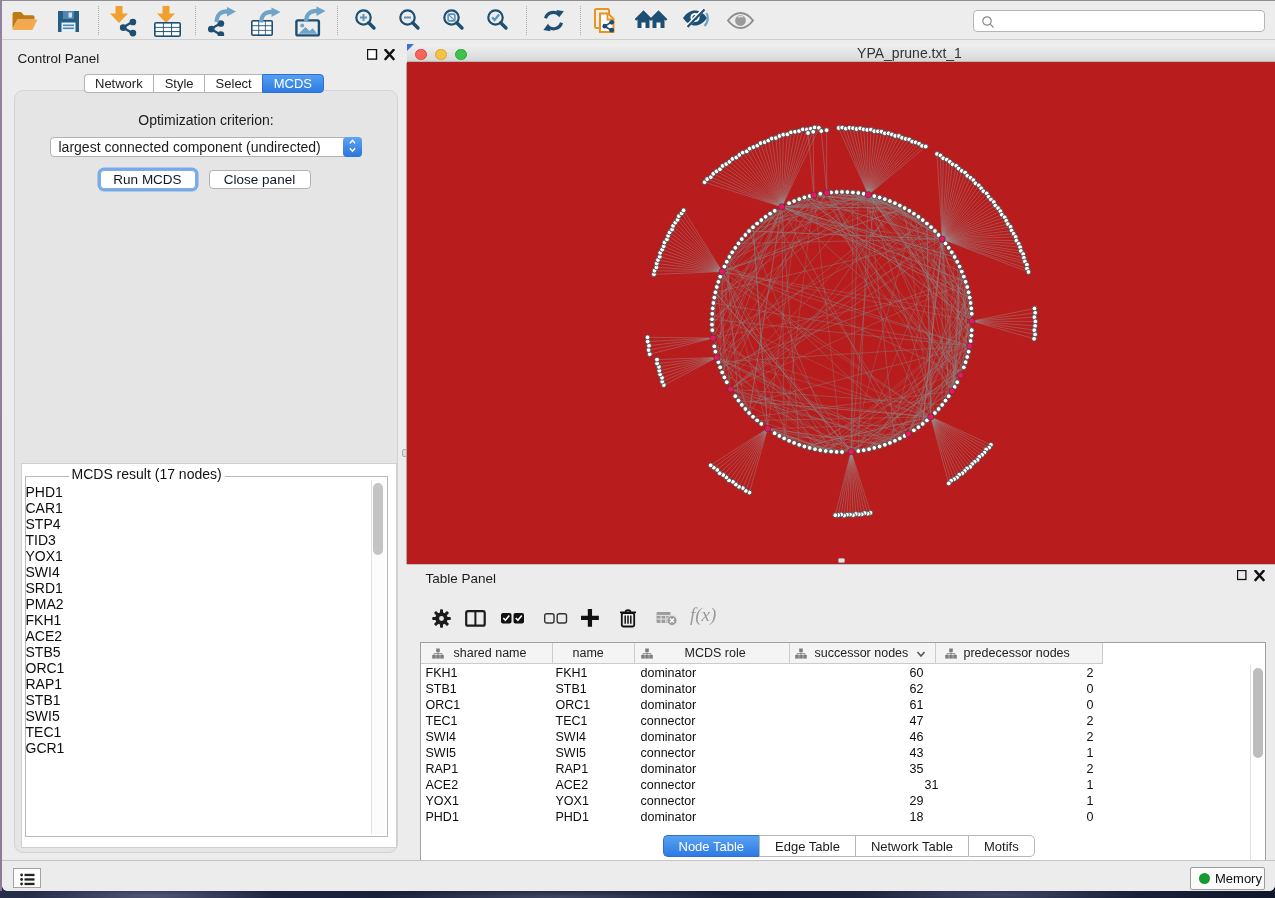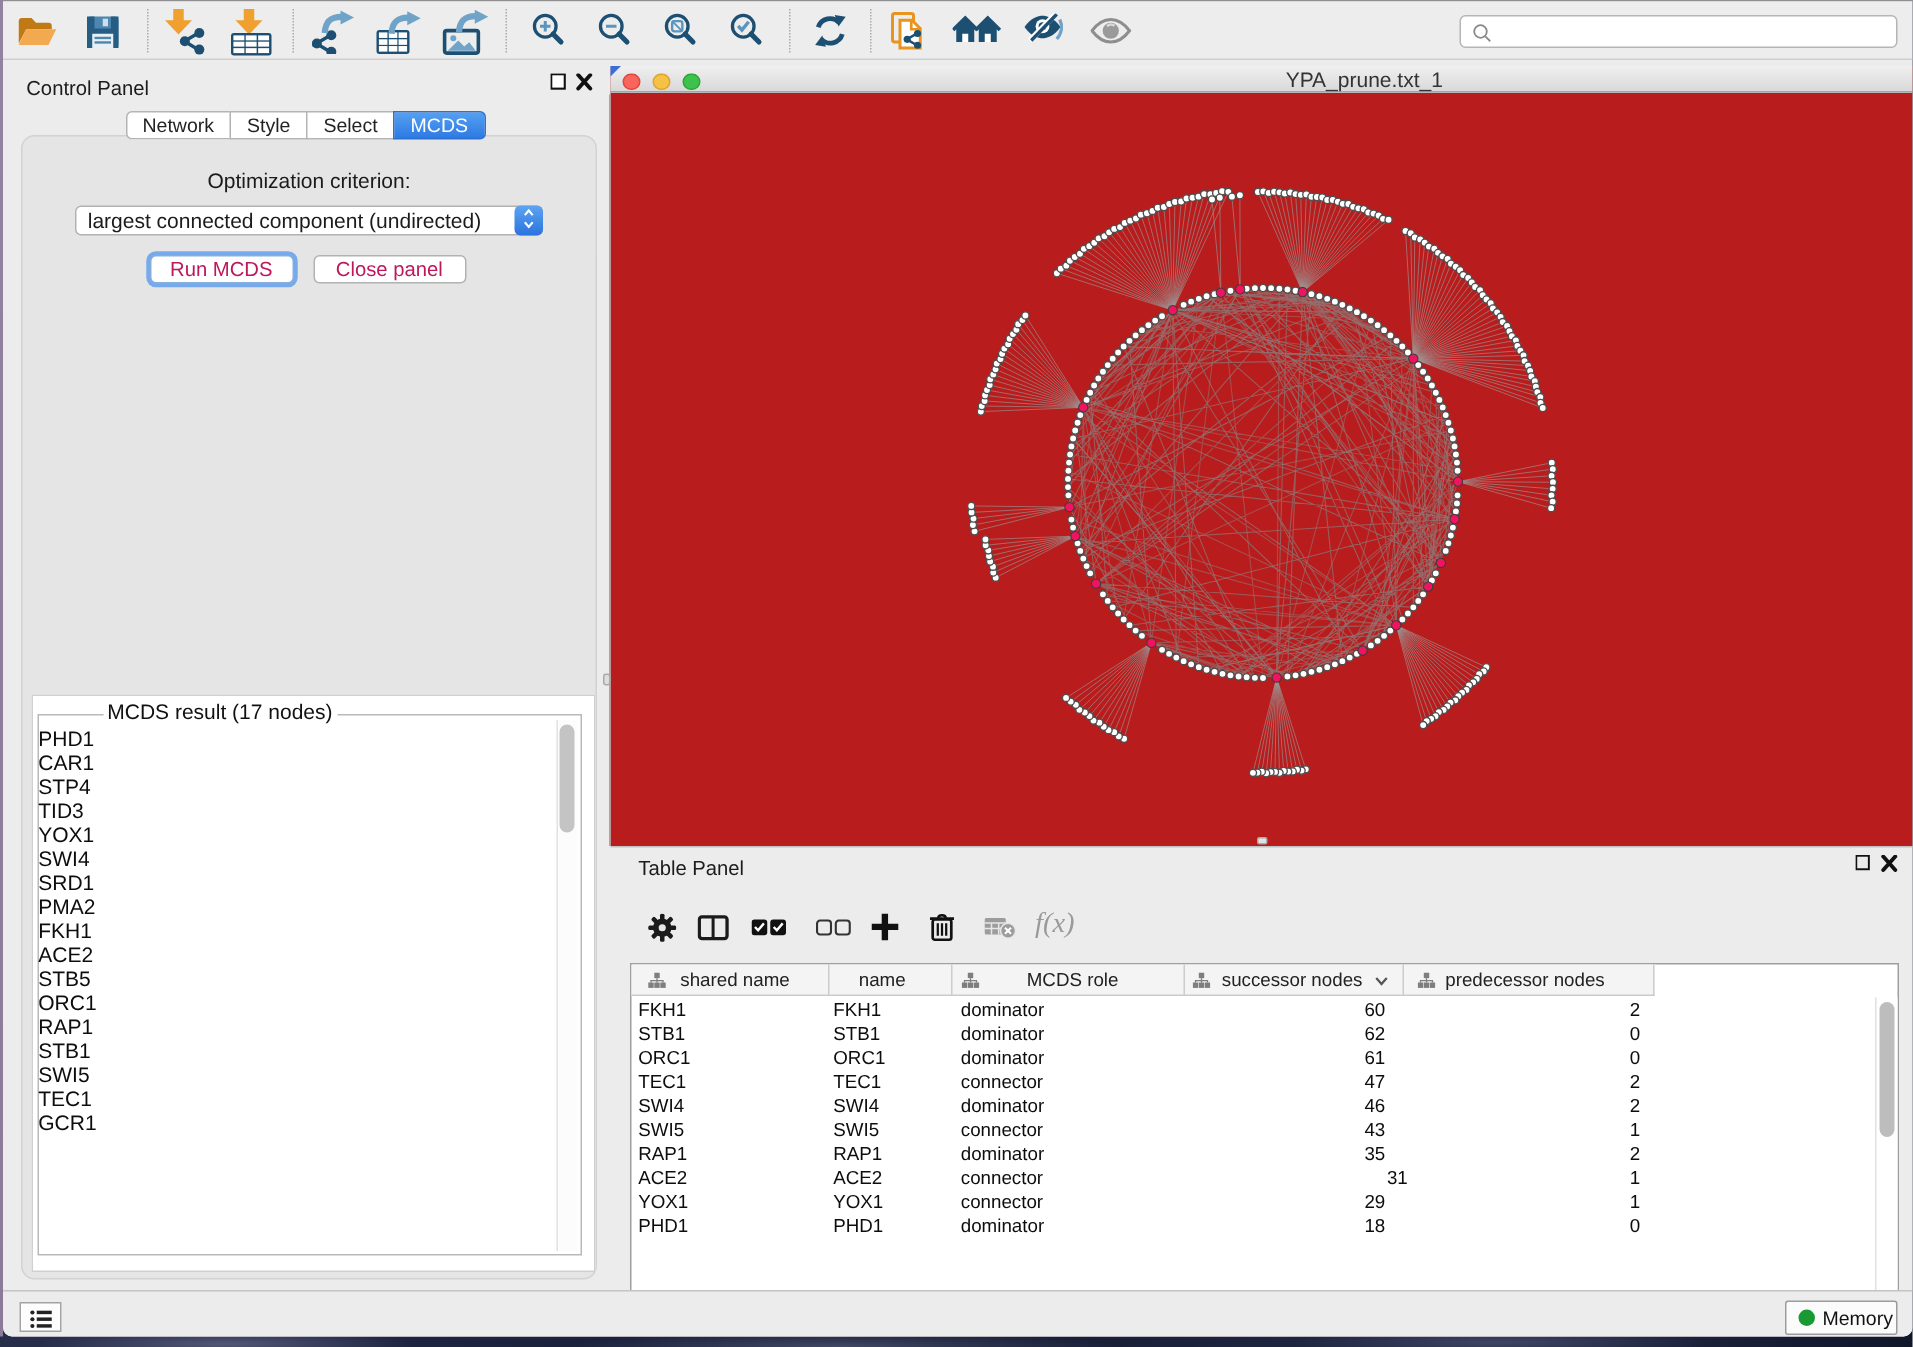--- a/index.html
+++ b/index.html
@@ -17,21 +17,21 @@
 #tabbox { position:absolute; left:9px; top:48px; width:384px; height:763px; background:#e5e5e5; border:1px solid #d2d2d2; border-radius:9px; }
 #tabs { position:absolute; left:79px; top:31.5px; height:19px; display:flex; z-index:5; }
 #tabs .tab { height:19px; line-height:18px; font-size:13px; color:#222; background:#fff; border:1px solid #b4b4b4; border-right:none; padding:0 10.5px; text-align:center; }
 #tabs .tab.first { border-radius:4px 0 0 4px; }
 #tabs .tab.last { border-radius:0 4px 4px 0; border-right:1px solid #2e6fd0; }
 #tabs .tab.active { background:linear-gradient(#55a0f1,#2d7ae4); color:#fff; border-color:#2e6fd0; }
 #optlabel { position:absolute; left:0; top:70px; width:403px; text-align:center; font-size:14px; color:#1b1b1b; }
 #combo { position:absolute; left:45px; top:95px; width:312px; height:20px; background:#fff; border:1px solid #b2b2b2; border-radius:4px; font-size:14px; color:#1b1b1b; line-height:19px; padding-left:8px; }
 #combo .stepper { position:absolute; right:-1px; top:-1px; width:19px; height:20px; border-radius:4px; background:linear-gradient(#5ea4f2,#2a73dd); }
 .chev { position:absolute; width:7px; height:7px; }
-button.mac { position:absolute; height:19px; background:#fff; border:1px solid #b2b2b2; border-radius:4px; font-family:"Liberation Sans",sans-serif; font-size:13.5px; color:#be185d; }
+button.mac { position:absolute; height:19px; background:#fff; border:1px solid #b2b2b2; border-radius:4px; font-family:"Liberation Sans",sans-serif; font-size:13.5px; color:#0f172a; }
 #runbtn { left:95px; top:128px; width:96px; box-shadow:0 0 0 2.5px rgba(100,160,235,0.85); border-color:#85aede; }
 #closebtn { left:204px; top:128px; width:102px; }
 #resultpanel { position:absolute; left:16px; top:421px; width:376px; height:385px; background:#fff; border:1px solid #d0d0d0; }
 #fieldset { position:absolute; left:3px; top:12px; width:363px; height:361px; border:1px solid #b9b9b9; }
 #legend { position:absolute; left:0px; top:-11px; background:#fff; padding:0 3px; font-size:14px; color:#111;margin-left:43px; }
 #mcdslist { position:absolute; left:0px; top:7px; width:343px; font-size:14px; color:#0d0d0d; line-height:16px; padding-left:0px; }
 #listsb { position:absolute; right:2px; top:3px; bottom:2px; width:14px; background:#fcfcfc; border-left:1px solid #e2e2e2; }
 #listsb .thumb { position:absolute; left:1.5px; top:3px; width:10px; height:72px; background:#c4c4c4; border-radius:5px; }
 
 #netwin { position:absolute; left:405px; top:43px; width:870px; height:520px; background:#b91c1c; }
@@ -807,20 +807,26 @@
             <div class="c" style="left:135px">PHD1</div>
             <div class="c" style="left:220px">dominator</div>
             <div class="c" style="left:369px;width:134px;text-align:right">18</div>
             <div class="c" style="left:515px;width:158px;text-align:right">0</div>
           </div>
         </div>
       <div id="tsb">
           <div class="thumb"></div>
         </div>
     </div>
+    <div id="btabs">
+      <div class="bt first active">Node Table</div>
+      <div class="bt">Edge Table</div>
+      <div class="bt">Network Table</div>
+      <div class="bt last">Motifs</div>
+    </div>
   </div>
 
   <div style="position:absolute;left:404.5px;top:62px;width:1px;height:501px;background:#a8a8a8"></div>
     <div style="position:absolute;left:400px;top:447.5px;width:5px;height:8.5px;background:#dedede;border:1px solid #a9a9a9;border-radius:2px"></div>
     <div style="position:absolute;left:836.5px;top:556.5px;width:7px;height:5.5px;background:#e2e2e2;border:1px solid #a9a9a9;border-radius:1.5px"></div>
 
   <div id="statusbar">
     <div id="listbtn">
       <svg class="icon" style="left:6px;top:3.5px" width="15" height="13" viewBox="0 0 15 13">
         <circle cx="1.6" cy="2" r="1.4" fill="#222"></circle>

